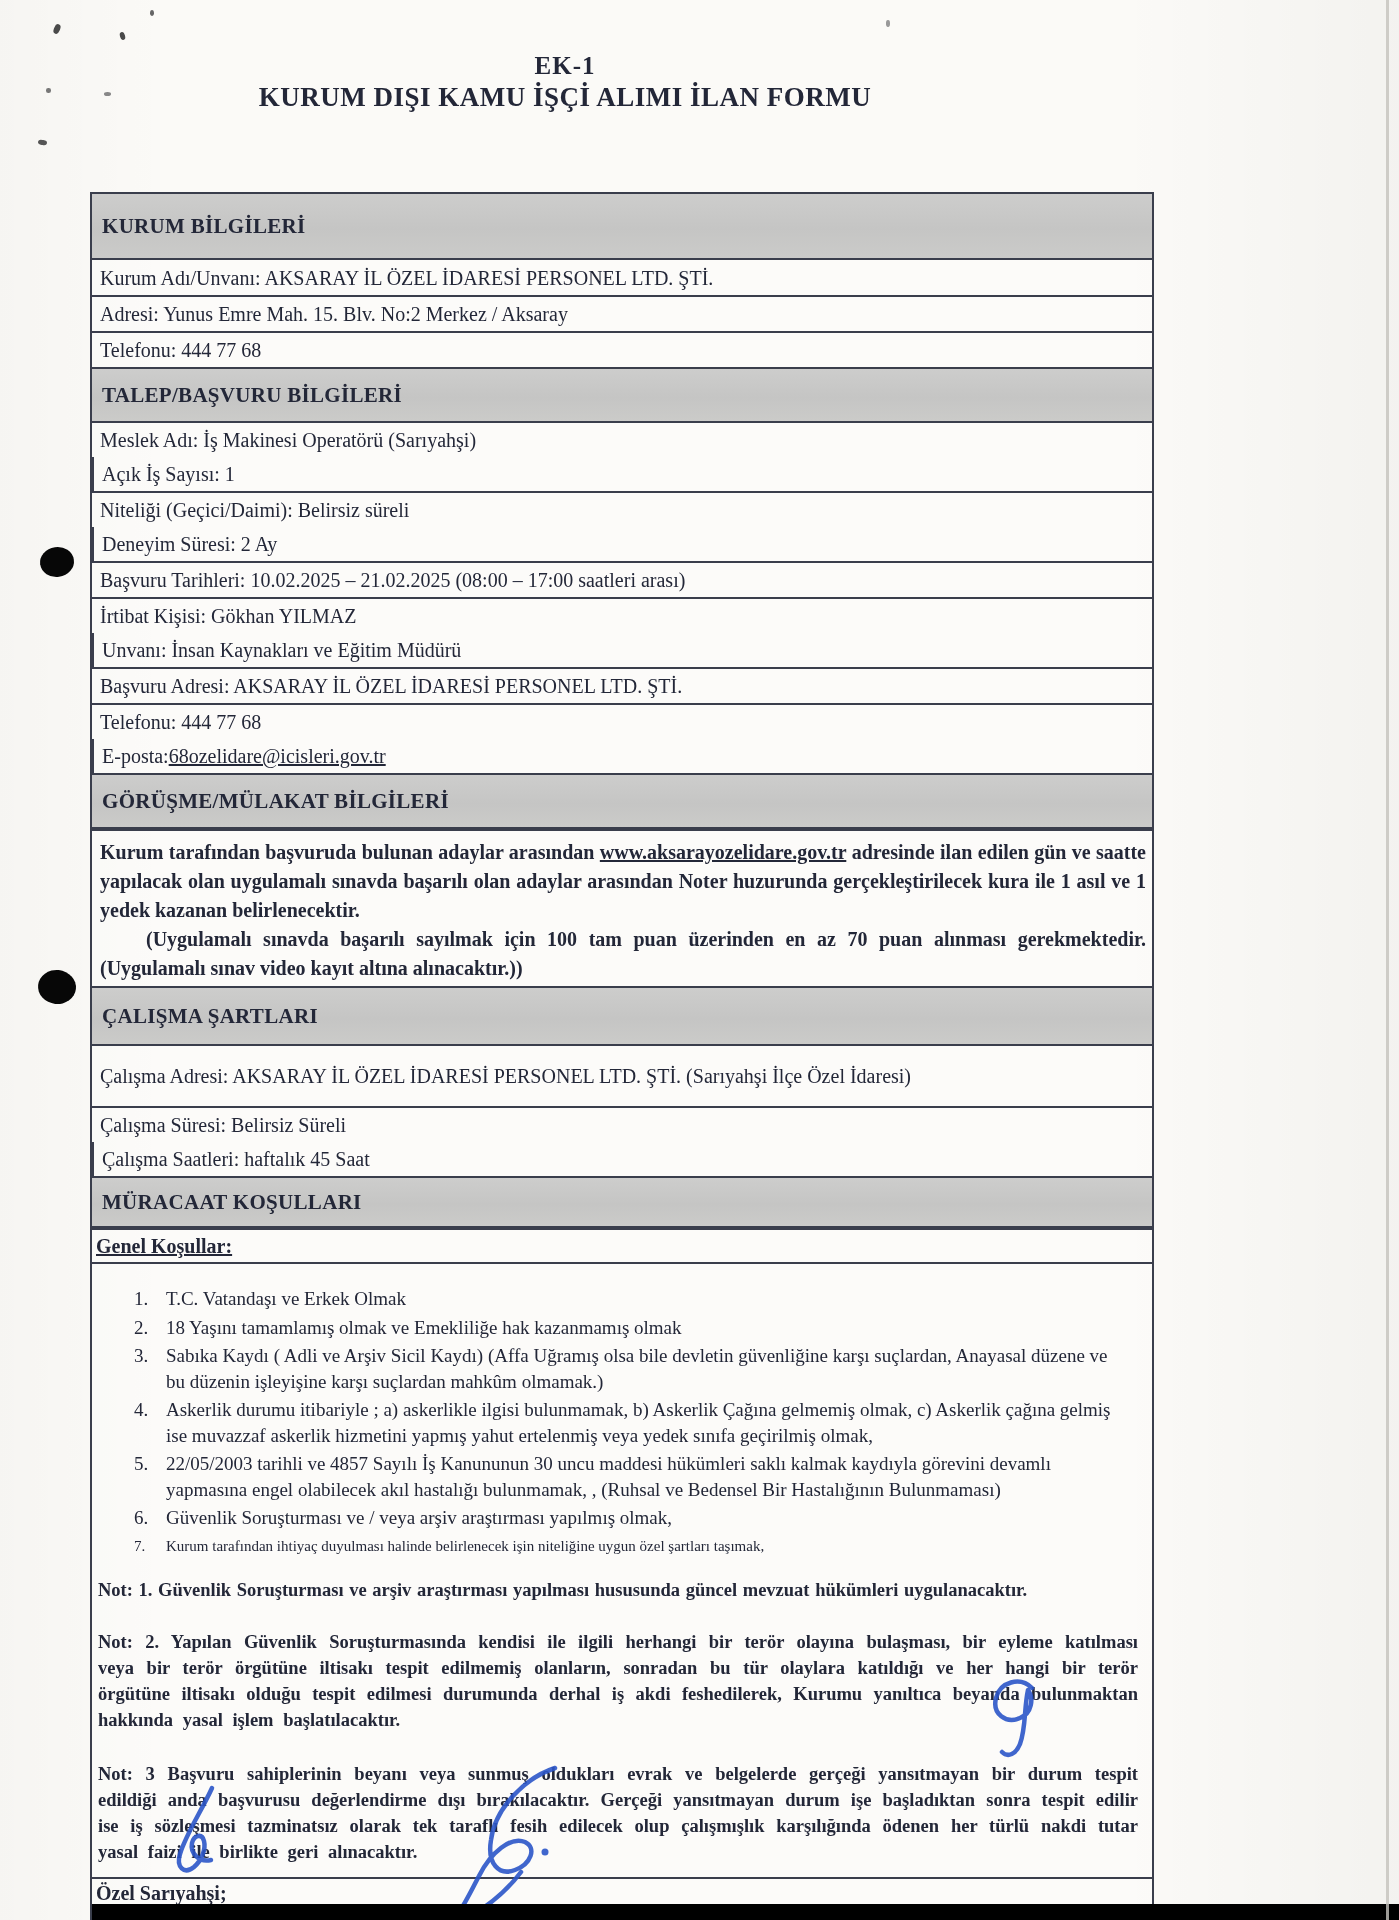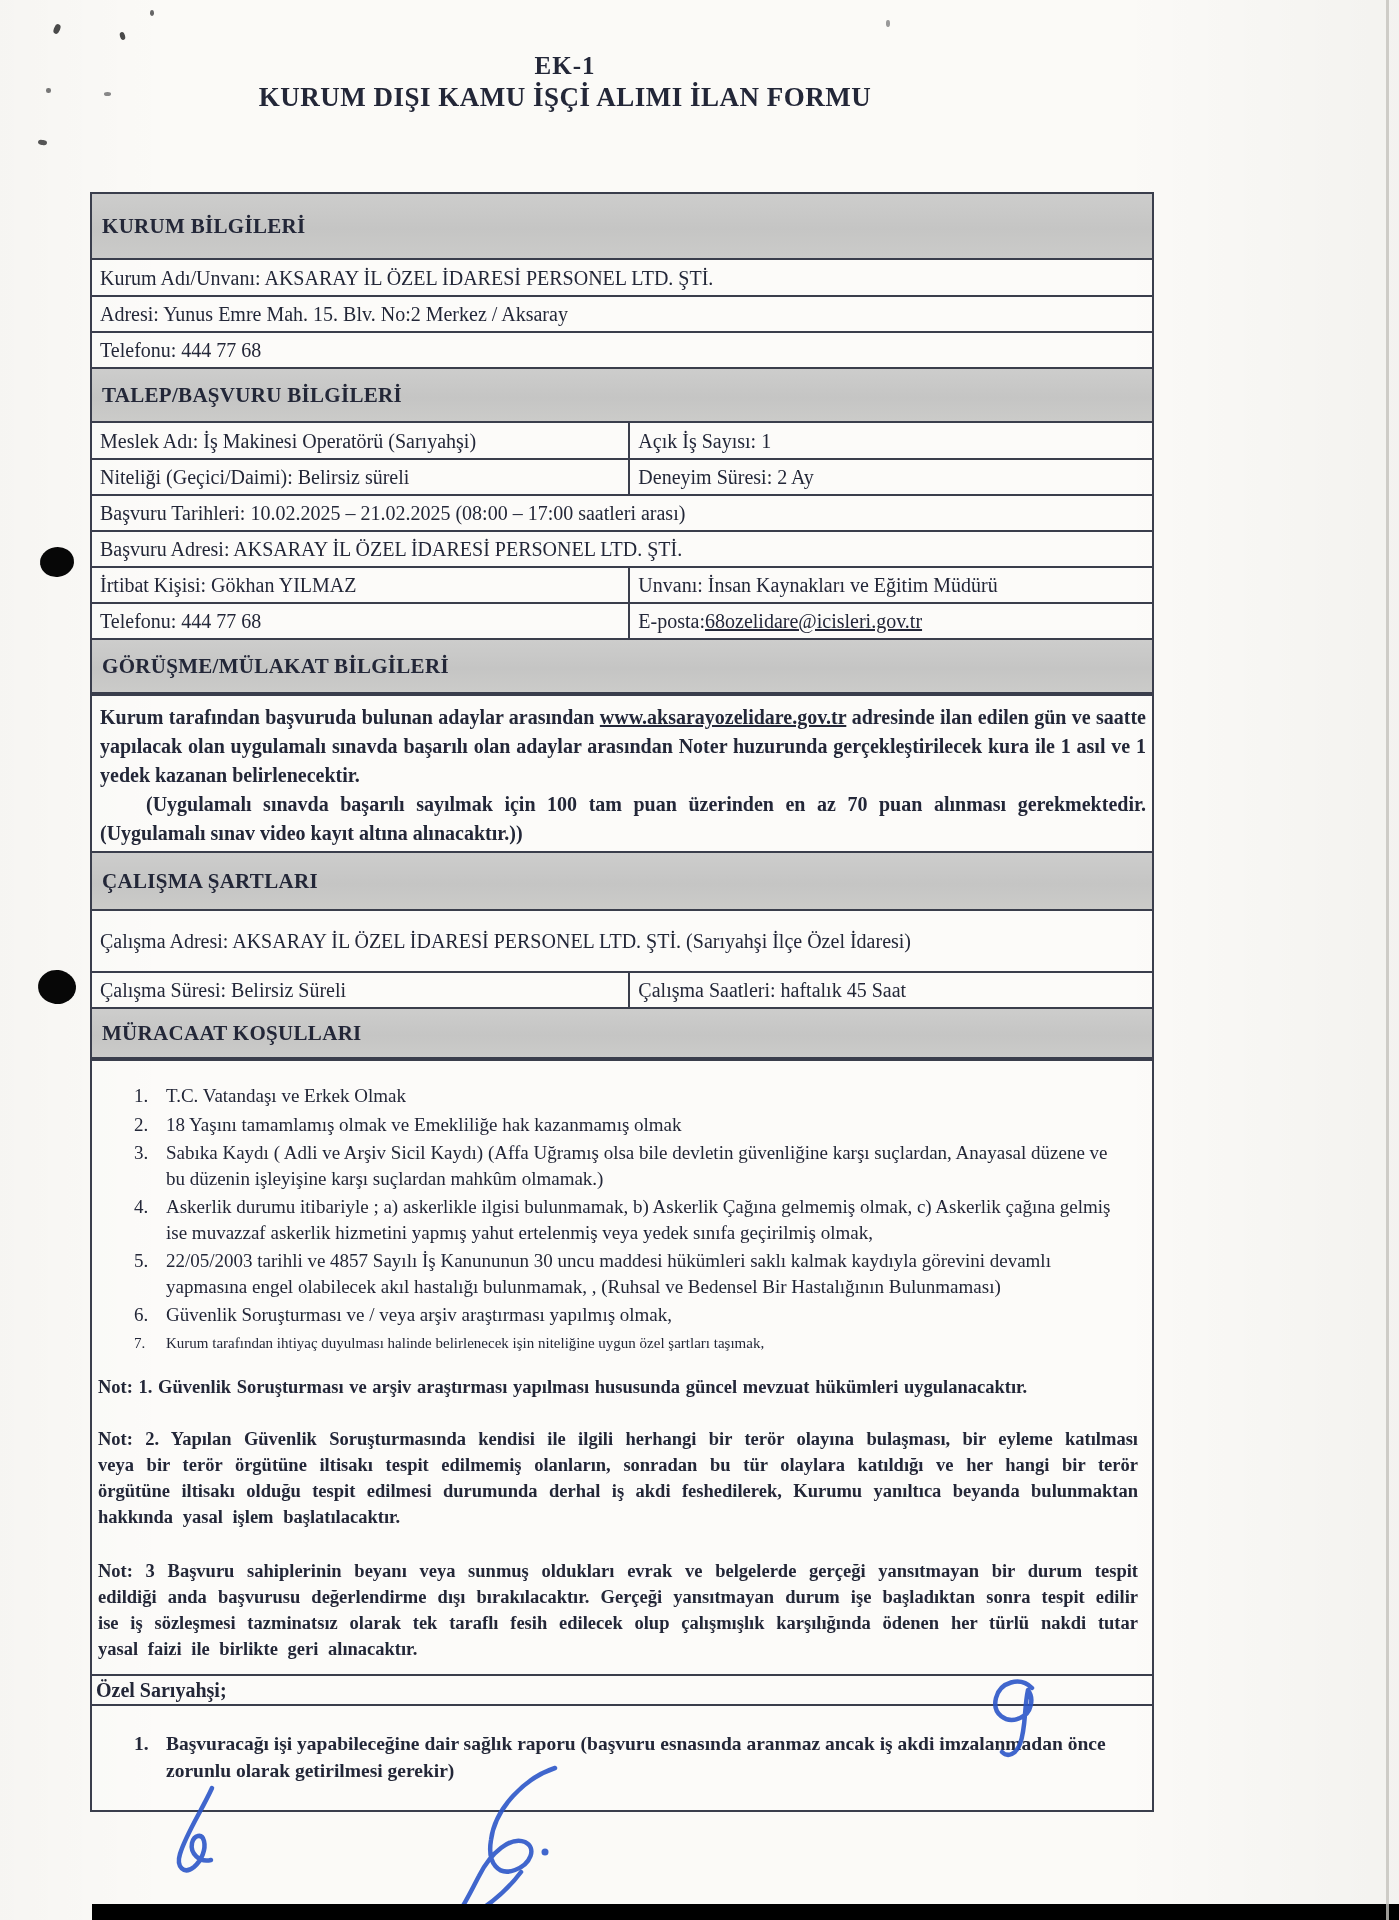--- a/index.html
+++ b/index.html
@@ -33,21 +33,21 @@
   }
   .sec-header.first{border-top:none;height:66px;}
   .h56{height:56px;} .h60{height:60px;} .h52{height:52px;}
   .row{
     border-top:2px solid #3a3e4c;
     font-size:20px;line-height:26px;
     padding:4px 8px;box-sizing:border-box;
     min-height:35px;display:flex;align-items:center;
   }
   .row.noline{border-top:none;}
-  .row.cols{padding:0;align-items:stretch;}
+  .row.cols{padding:0;align-items:stretch;flex-direction:column;}
   .cell{flex:0 0 50.6%;padding:4px 8px;box-sizing:border-box;display:flex;align-items:center;}
   .cell.right{flex:1 1 auto;border-left:2px solid #3a3e4c;}
   .u{text-decoration:underline;}
   
   .para{
     border-top:2px solid #3a3e4c;
     font-weight:bold;font-size:20px;line-height:29px;
     text-align:justify;padding:7px 6px 3px 8px;box-sizing:border-box;
   }
   .para .indent{text-indent:46px;}
@@ -96,25 +96,25 @@
     <div class="sec-header h56">TALEP/BAŞVURU BİLGİLERİ</div>
     <div class="row cols noline">
       <div class="cell">Meslek Adı: İş Makinesi Operatörü (Sarıyahşi)</div>
       <div class="cell right">Açık İş Sayısı: 1</div>
     </div>
     <div class="row cols">
       <div class="cell">Niteliği (Geçici/Daimi): Belirsiz süreli</div>
       <div class="cell right">Deneyim Süresi: 2 Ay</div>
     </div>
     <div class="row">Başvuru Tarihleri: 10.02.2025 – 21.02.2025 (08:00 – 17:00 saatleri arası)</div>
-    <div class="row">Başvuru Adresi: AKSARAY İL ÖZEL İDARESİ PERSONEL LTD. ŞTİ.</div>
     <div class="row cols">
       <div class="cell">İrtibat Kişisi: Gökhan YILMAZ</div>
       <div class="cell right">Unvanı: İnsan Kaynakları ve Eğitim Müdürü</div>
     </div>
+    <div class="row">Başvuru Adresi: AKSARAY İL ÖZEL İDARESİ PERSONEL LTD. ŞTİ.</div>
     <div class="row cols">
       <div class="cell">Telefonu: 444 77 68</div>
       <div class="cell right">
         <span>E-posta: </span>
           <span class="u">68ozelidare@icisleri.gov.tr</span>
       </div>
     </div>
 
     <div class="sec-header h56">GÖRÜŞME/MÜLAKAT BİLGİLERİ</div>
     <div class="para">
@@ -123,20 +123,23 @@
     </div>
 
     <div class="sec-header h60">ÇALIŞMA ŞARTLARI</div>
     <div class="row noline" style="min-height:60px;">Çalışma Adresi: AKSARAY İL ÖZEL İDARESİ PERSONEL LTD. ŞTİ. (Sarıyahşi İlçe Özel İdaresi)</div>
     <div class="row cols">
       <div class="cell">Çalışma Süresi: Belirsiz Süreli</div>
       <div class="cell right">Çalışma Saatleri: haftalık 45 Saat</div>
     </div>
 
     <div class="sec-header h52">MÜRACAAT KOŞULLARI</div>
+    <div class="genel-row">
+      <span class="t">Genel Koşullar:</span>
+    </div>
 
     <div class="list-block">
       <ol class="num">
         <li>T.C. Vatandaşı ve Erkek Olmak</li>
         <li>18 Yaşını tamamlamış olmak ve Emekliliğe hak kazanmamış olmak</li>
         <li>Sabıka Kaydı ( Adli ve Arşiv Sicil Kaydı) (Affa Uğramış olsa bile devletin güvenliğine karşı suçlardan, Anayasal düzene ve bu düzenin işleyişine karşı suçlardan mahkûm olmamak.)</li>
         <li>Askerlik durumu itibariyle ; a) askerlikle ilgisi bulunmamak, b) Askerlik Çağına gelmemiş olmak, c) Askerlik çağına gelmiş ise muvazzaf askerlik hizmetini yapmış yahut ertelenmiş veya yedek sınıfa geçirilmiş olmak,</li>
         <li>22/05/2003 tarihli ve 4857 Sayılı İş Kanununun 30 uncu maddesi hükümleri saklı kalmak kaydıyla görevini devamlı yapmasına engel olabilecek akıl hastalığı bulunmamak, , (Ruhsal ve Bedensel Bir Hastalığının Bulunmaması)</li>
         <li>Güvenlik Soruşturması ve / veya arşiv araştırması yapılmış olmak,</li>
         <li class="small">Kurum tarafından ihtiyaç duyulması halinde belirlenecek işin niteliğine uygun özel şartları taşımak,</li>

